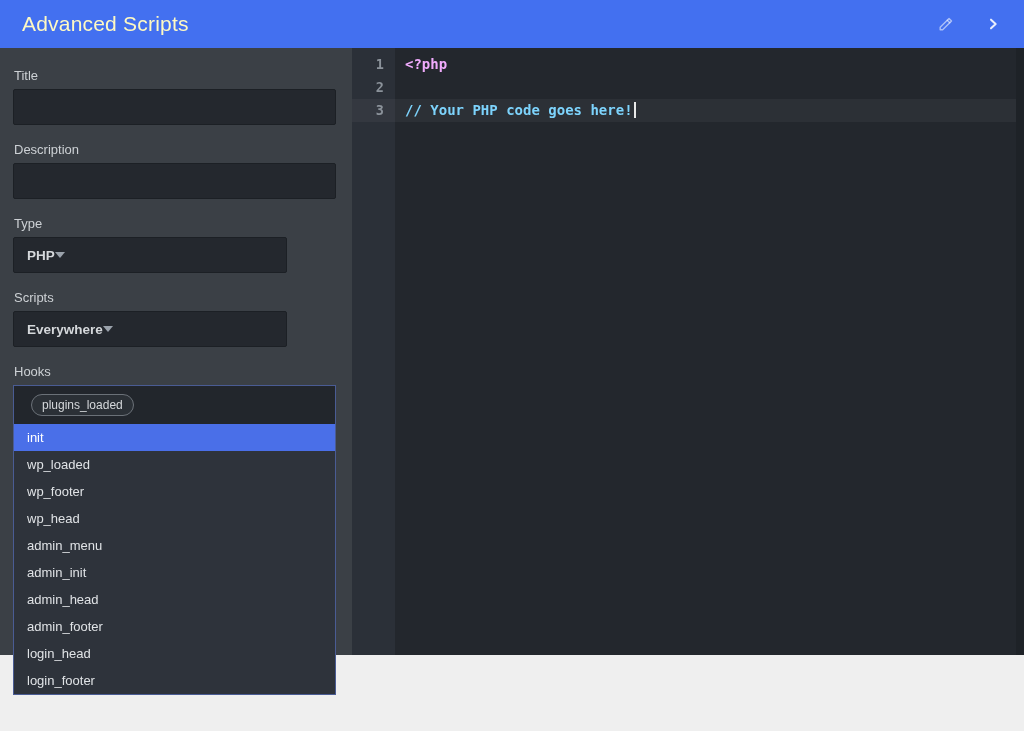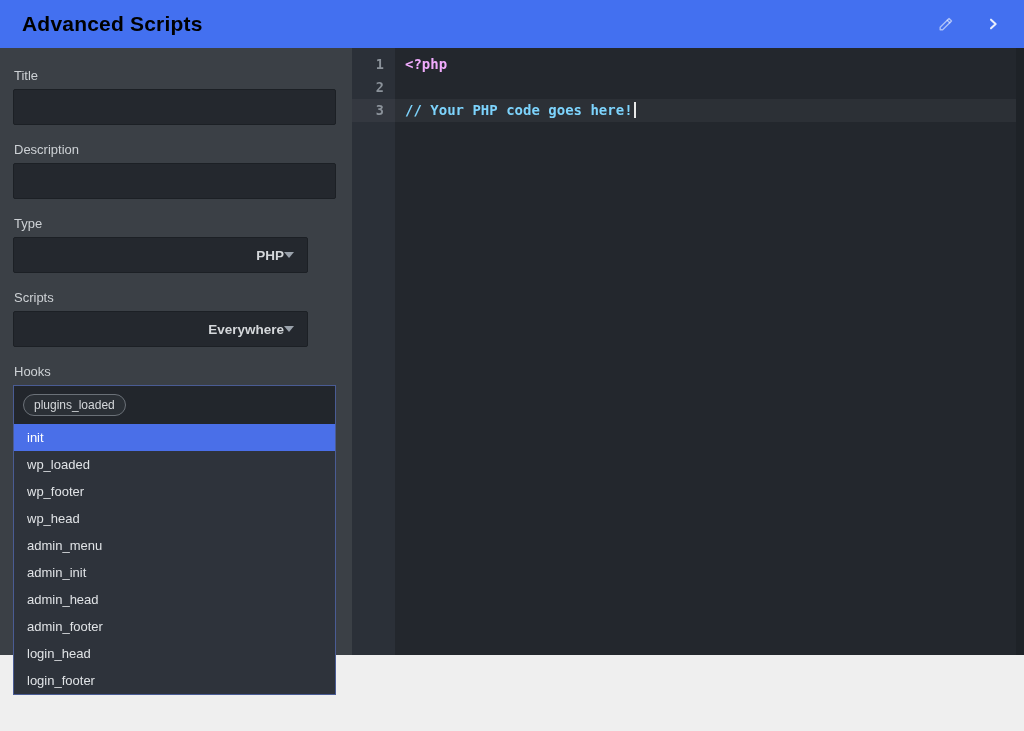--- a/index.html
+++ b/index.html
@@ -25,21 +25,21 @@
   }
   .app{position:relative;width:1024px;height:731px;}
 
   
   .header{
     position:absolute;top:0;left:0;width:1024px;height:48px;
     background:var(--accent);
     display:flex;align-items:center;justify-content:space-between;
     padding:0 18px 0 22px;z-index:30;
   }
-  .header-title{color:#000000;font-size:21px;font-weight:700;letter-spacing:.2px;}
+  .header-title{color:#fef9c3;font-size:21px;font-weight:400;letter-spacing:.2px;}
   .header-actions{display:flex;align-items:center;gap:22px;}
   .icon-btn{width:26px;height:26px;display:flex;align-items:center;justify-content:center;cursor:pointer;background:none;border:none;}
   .icon-btn svg{display:block;}
 
   
   .content{position:absolute;top:48px;left:0;width:1024px;height:607px;display:flex;}
   .bottom-area{position:absolute;top:655px;left:0;width:1024px;height:76px;background:var(--bottom-bg);}
 
   
   .sidebar{
@@ -48,43 +48,43 @@
   }
   .field-group + .field-group{margin-top:17px;}
   .field-label{display:block;font-size:13px;color:var(--label-color);margin:0 0 6px 1px;height:15px;line-height:15px;}
   .text-input{
     width:323px;height:36px;background:var(--input-bg);
     border:1px solid #1c2025;border-radius:2px;
     color:#d5d8db;font-size:13px;padding:0 12px;outline:none;
     font-family:"Liberation Sans",sans-serif;
   }
   .select{
-    width:295px;height:36px;background:var(--input-bg);
+    width:274px;height:36px;background:var(--input-bg);
     border:1px solid #1c2025;border-radius:2px;
-    display:flex;align-items:center;justify-content:flex-end;
+    display:flex;align-items:center;justify-content:flex-start;
     padding:0 13px;cursor:pointer;
   }
   .select-value{color:#d5d8db;font-size:13.5px;font-weight:600;}
   .caret-down{
     width:0;height:0;border-left:5px solid transparent;border-right:5px solid transparent;
     border-top:6px solid #9aa2ab;
   }
 
   
   .hooks-widget{
     width:323px;border:1px solid var(--hooks-border);
     background:var(--list-bg);position:relative;z-index:20;
   }
   .hooks-taginput{
     height:38px;background:#22262c;display:flex;align-items:flex-start;padding:8px 0 0 9px;cursor:text;
   }
   .hook-tag{
     display:inline-flex;align-items:center;height:22px;
     border:1px solid #6b7178;border-radius:11px;background:#2b3036;
-    color:#d5d8db;font-size:12px;padding:0 10px;cursor:pointer;
+    color:#d5d8db;font-size:12px;padding:0 10px;cursor:pointer;margin-left:8px;
   }
   .hooks-options{width:100%;}
   .hook-option{
     height:27px;display:flex;align-items:center;
     padding:0 13px;font-size:13px;color:#e0e3e6;cursor:pointer;
   }
   .hook-option.selected{background:var(--selected-bg);color:#fff;}
 
   
   .editor{

